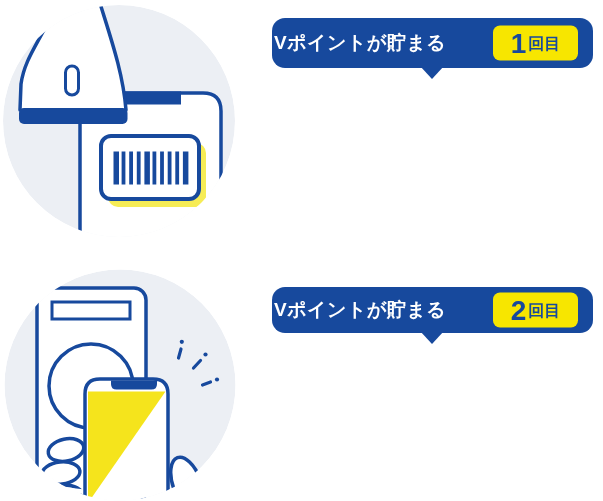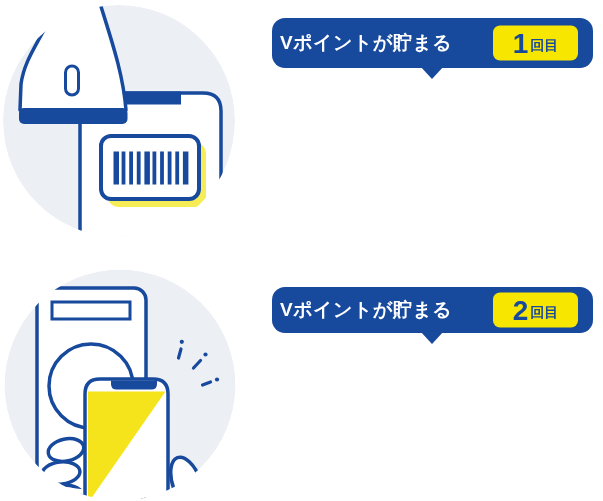--- a/index.html
+++ b/index.html
@@ -24,31 +24,31 @@
   .fb{fill:var(--blue);}
   .fw{fill:#fff;}
 
   .bubble{
     position:absolute;left:272px;width:321px;background:var(--blue);
     border-radius:13px;
   }
   #bubble1{top:18px;height:50px;}
   #bubble2{top:287px;height:46px;}
   .bubble-label{
-    position:absolute;left:8px;top:50%;transform:translateY(-50%);
+    position:absolute;left:2px;top:50%;transform:translateY(-50%);
     color:#fff;font-weight:700;font-size:19px;letter-spacing:.5px;white-space:nowrap;
   }
   .badge{
     position:absolute;right:15px;top:50%;transform:translateY(-50%);
     width:85px;height:35px;background:var(--badge-yellow);border-radius:7px;
     color:var(--blue);font-weight:700;
     display:flex;align-items:center;justify-content:center;gap:2px;
   }
   .badge-num{font-size:28px;line-height:1;}
-  .badge-suffix{font-size:14px;line-height:1;padding-top:3px;letter-spacing:0;}
+  .badge-suffix{font-size:16px;line-height:1;padding-top:3px;letter-spacing:0;font-family:Liberation Mono, monospace;}
   .tail{
     position:absolute;left:148px;top:100%;margin-top:-2px;width:0;height:0;
     border-left:12px solid transparent;border-right:12px solid transparent;
     border-top:13px solid var(--blue);
   }
 </style>
 </head>
 <body>
 
 <div class="canvas">

